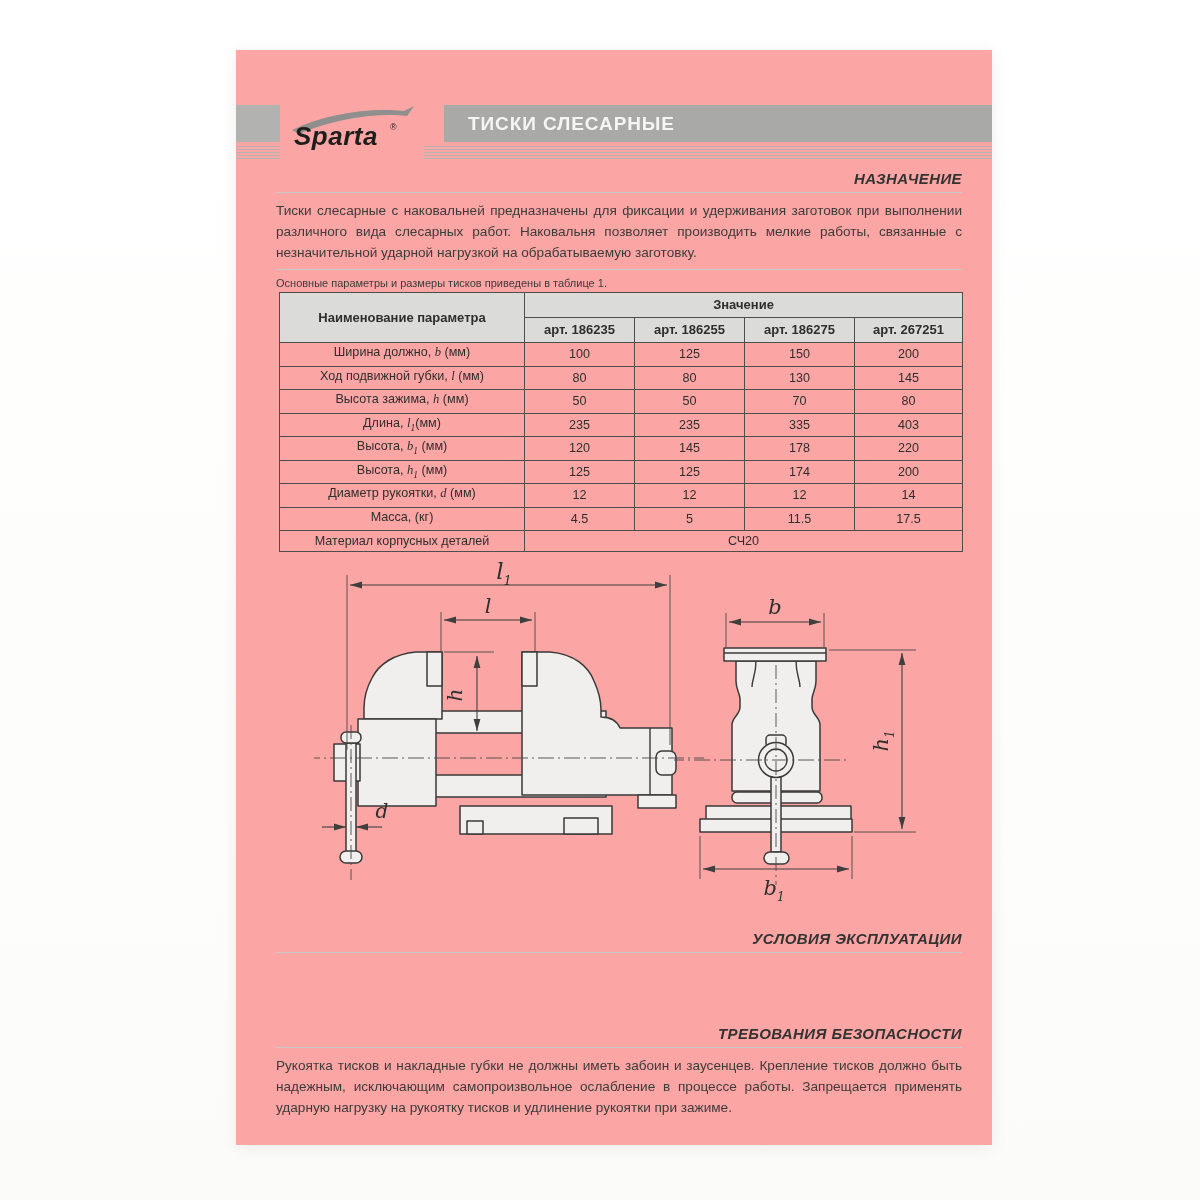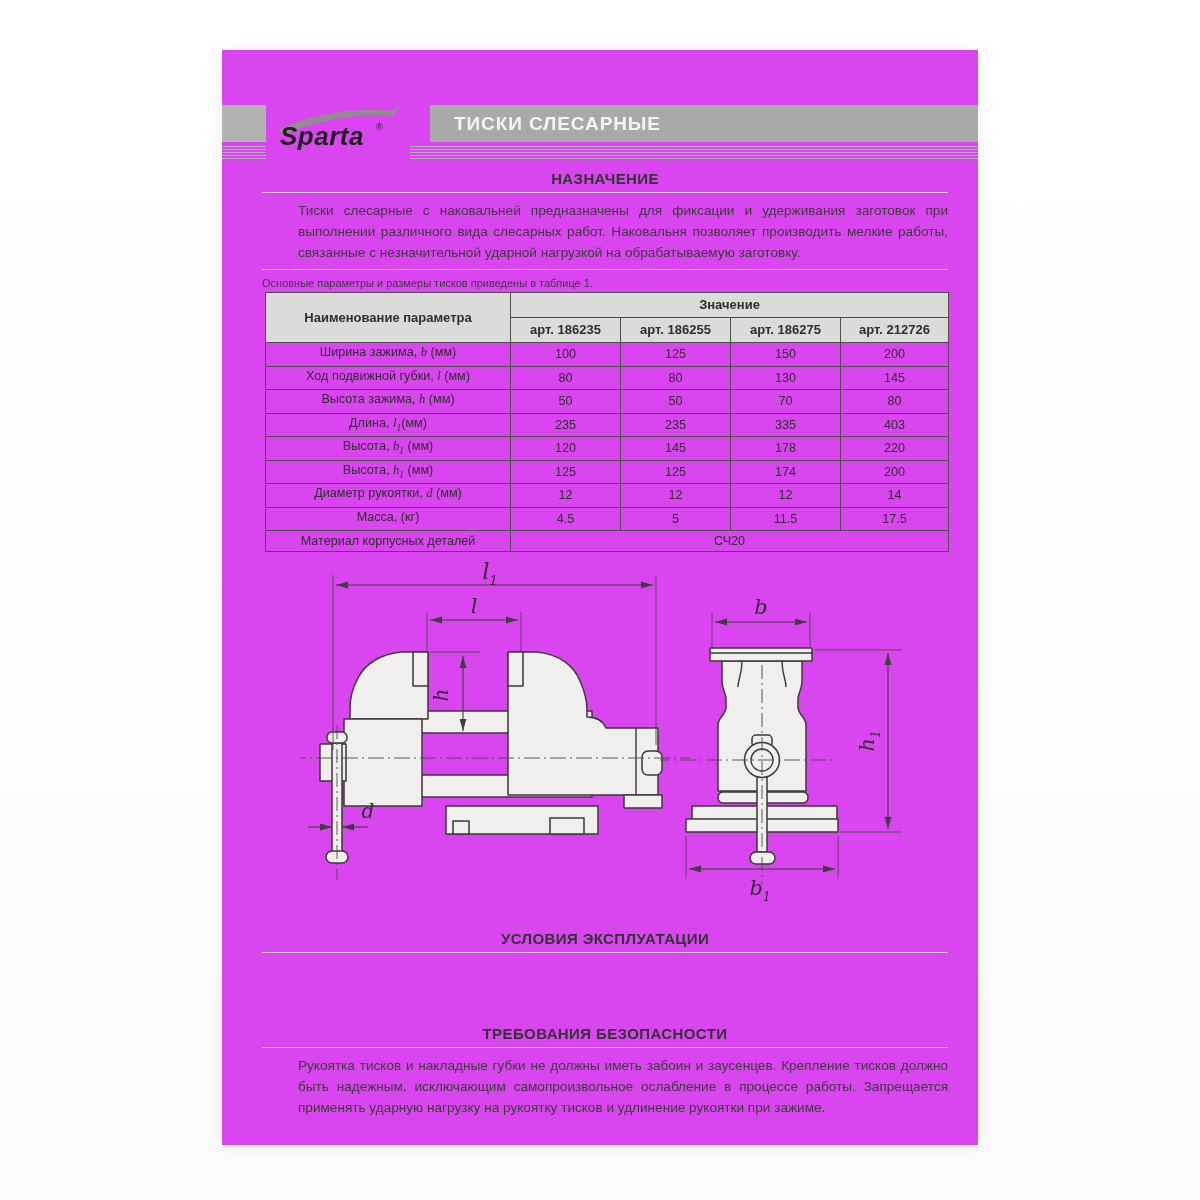--- a/index.html
+++ b/index.html
@@ -3,42 +3,42 @@
 <meta charset="utf-8">
 <style>
   html,body { margin:0; padding:0; }
   body {
     width:1200px; height:1200px;
     position:relative; overflow:hidden;
     background:linear-gradient(180deg,#ffffff 0%,#fdfdfc 60%,#fbfbfa 100%);
     font-family:"Liberation Sans",sans-serif;
   }
   .page {
-    position:absolute; left:222px; top:50px; width:756px; height:1095px;
-    background:#d946ef;
+    position:absolute; left:236px; top:50px; width:756px; height:1095px;
+    background:#fca5a5;
     box-shadow:0 3px 16px rgba(0,0,0,0.07);
   }
   
   .brand-block { position:absolute; left:0; top:55px; width:44px; height:37px; background:#b2b2b0; }
   .stripes { position:absolute; top:96px; height:13px;
     background:repeating-linear-gradient(180deg,#b4b4b2 0,#b4b4b2 1px,transparent 1px,transparent 3px); }
   .stripes.left  { left:0; width:44px; }
   .stripes.right { left:188px; right:0; }
   .title-band {
     position:absolute; left:188px; right:0; top:55px; height:37px;
     background:#a9a9a7; color:#f5f5f3;
     font-weight:bold; font-size:19px; letter-spacing:0.9px;
     line-height:37px; padding-left:24px; box-sizing:border-box;margin-left:20px;
   }
   .logo { position:absolute; left:50px; top:53px; width:134px; height:48px; }
   
   .section { position:absolute; left:40px; width:686px; }
-  .sec-heading { text-align:center; font-weight:bold; font-size:15px; color:#333331; letter-spacing:0.4px; }
+  .sec-heading { text-align:right; font-weight:bold; font-size:15px; color:#333331; letter-spacing:0.4px;font-style:italic; }
   .rule { border-top:1px solid #c9c9c7; margin-top:5px; }
-  .body-text { margin-top:7px; font-size:13.6px; line-height:21px; color:#3c3c3a; text-align:justify;margin-left:36px; }
+  .body-text { margin-top:7px; font-size:13.6px; line-height:21px; color:#3c3c3a; text-align:justify; }
   .intro-text { margin-top:7px; font-size:11px; color:#3c3c3a; }
   
   table.spec { border-collapse:collapse; width:683px; margin-left:3px; margin-top:3px;
     font-size:12.6px; color:#2e2e2c; table-layout:fixed; }
   table.spec th, table.spec td { border:1px solid #4e4e4c; text-align:center; padding:1px 4px; height:18px; line-height:16px; }
   table.spec thead th { background:#dbdbd9; font-weight:bold; font-size:13px; height:22px; }
   .var    { font-family:"Liberation Serif",serif; font-style:italic; }
   sub.varsub { font-family:"Liberation Serif",serif; font-style:italic; font-size:9.5px; }
   
   .drawing { position:absolute; }
@@ -85,26 +85,26 @@
         </colgroup>
       <thead>
         <tr>
           <th rowspan="2">Наименование параметра</th>
           <th colspan="4">Значение</th>
         </tr>
         <tr>
           <th>арт. 186235</th>
           <th>арт. 186255</th>
           <th>арт. 186275</th>
-          <th>арт. 212726</th>
+          <th>арт. 267251</th>
         </tr>
       </thead>
       <tbody>
         <tr>
-          <td><span>Ширина зажима, </span><i class="var">b</i><sub class="varsub"></sub><span> (мм)</span></td>
+          <td><span>Ширина должно, </span><i class="var">b</i><sub class="varsub"></sub><span> (мм)</span></td>
           <td>100</td>
           <td>125</td>
           <td>150</td>
           <td>200</td>
         </tr>
         <tr>
           <td><span>Ход подвижной губки, </span><i class="var">l</i><sub class="varsub"></sub><span> (мм)</span></td>
           <td>80</td>
           <td>80</td>
           <td>130</td>

